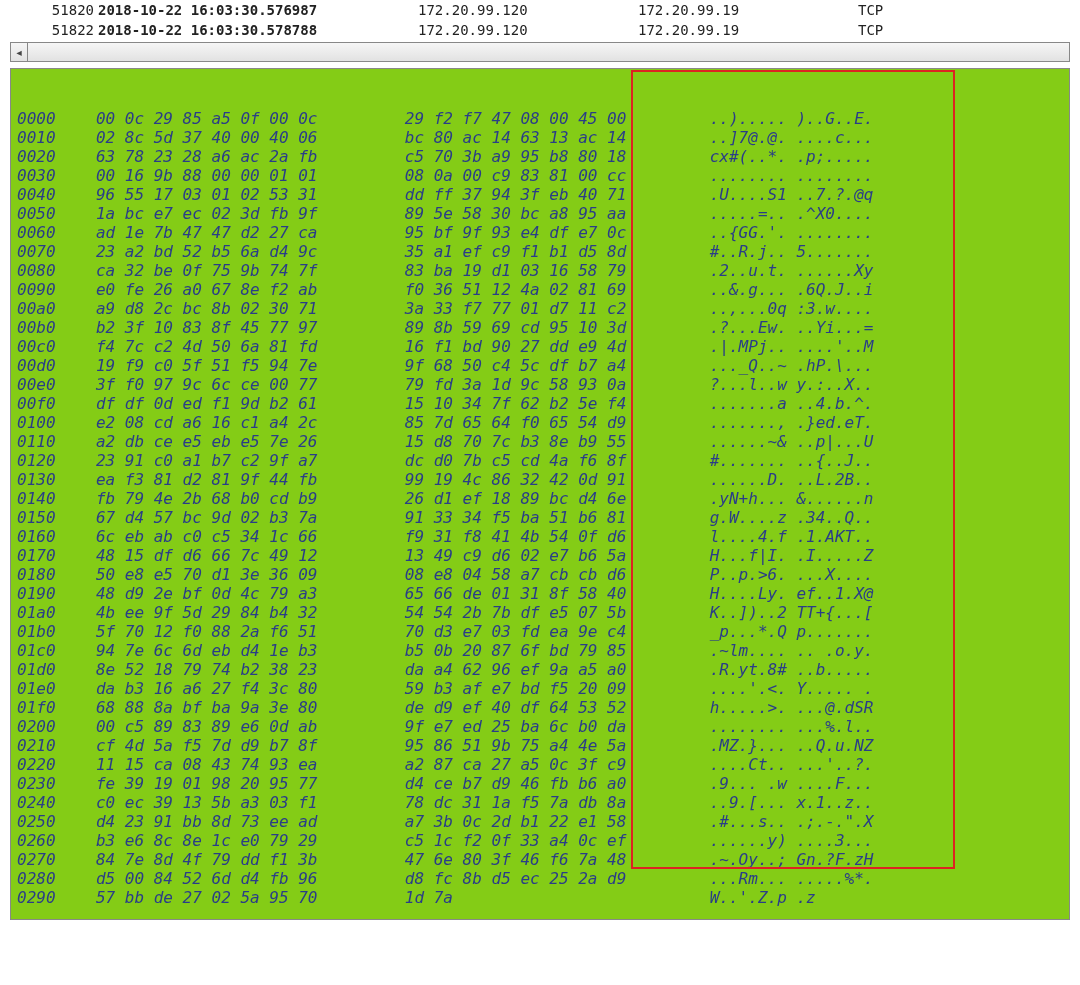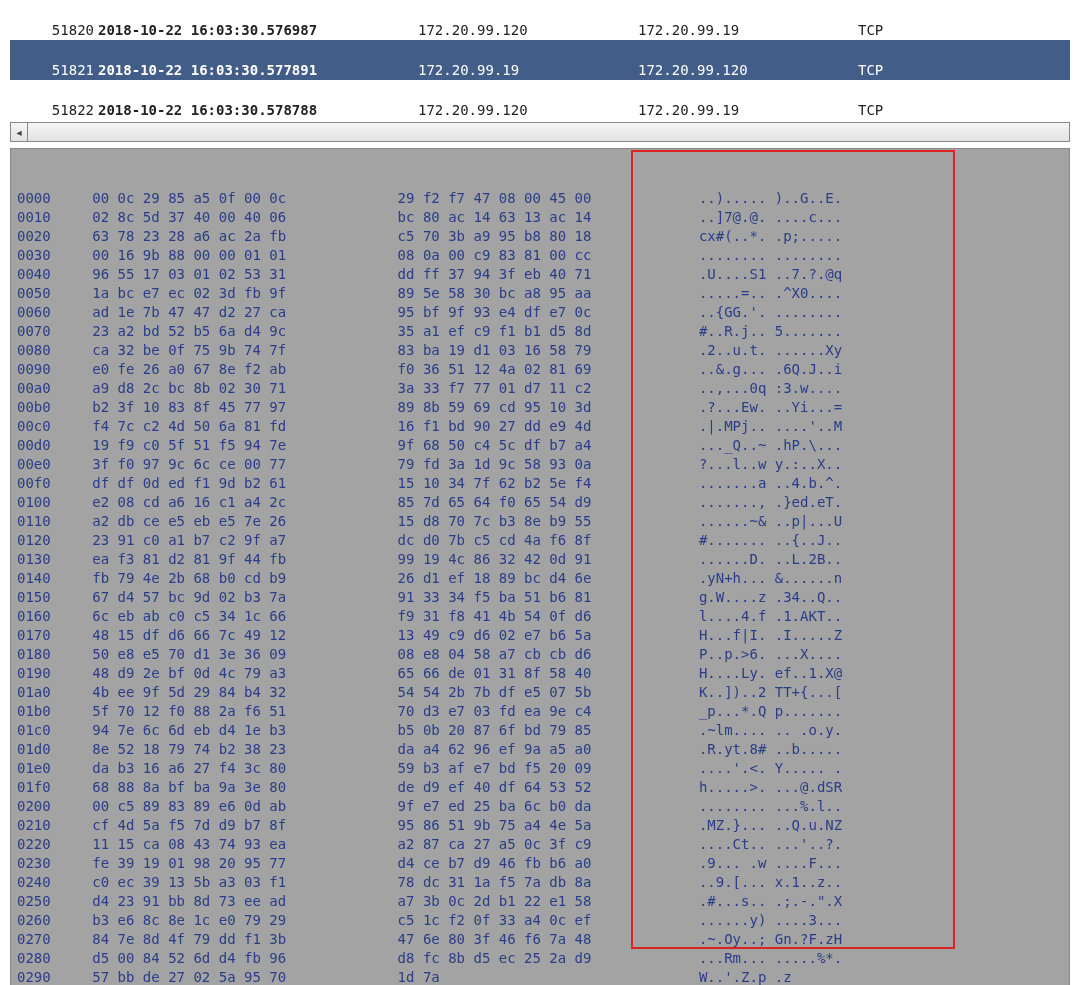--- a/index.html
+++ b/index.html
@@ -1,40 +1,39 @@
 <!DOCTYPE html>
 <html><head>
 <meta charset="utf-8">
 <style>
   html,body{margin:0;padding:0;background:#fff;font-family:"DejaVu Sans Mono","Courier New",monospace;font-size:14px;color:#222;}
   .packet-list{width:1060px;margin:0 10px;}
   .packet-row{white-space:nowrap;padding:2px 4px;}
   .packet-row.selected{background:#425d88;color:#fff;}
   .pl-col{display:inline-block;}
-  .c-no{width:80px;text-align:right;padding-right:4px;margin-top:20px;}
+  .c-no{width:80px;text-align:right;padding-right:4px;}
   .c-time{width:320px;font-weight:bold;}
   .c-src{width:220px;}
   .c-dst{width:220px;}
   .c-proto{width:70px;}
   .scroll-bar{height:18px;margin:2px 10px 6px 10px;border:1px solid #888;background:linear-gradient(#f6f6f6,#e2e2e2);position:relative;}
   .scroll-left{position:absolute;left:0;top:0;bottom:0;width:16px;border-right:1px solid #888;display:flex;align-items:center;justify-content:center;color:#444;}
-  .hex-pane{margin:0 10px;border:1px solid #888;background:#a3a3a3;padding:2px 6px 12px 6px;white-space:pre;font-size:14px;line-height:19px;position:relative;color:#2a3d88;}
+  .hex-pane{margin:0 10px;border:1px solid #888;background:#84cc16;padding:2px 6px 12px 6px;white-space:pre;font-size:16px;line-height:19px;position:relative;color:#2a3d88;font-style:italic;}
   .hex-pane .ascii-box{position:absolute;top:1px;left:620px;width:320px;height:795px;border:2px solid #d22;pointer-events:none;}
   .hex-row{}
   .hx-off{display:inline-block;width:50px;}
   .hx-b1{display:inline-block;width:280px;}
   .hx-b2{display:inline-block;width:276px;}
   .hx-asc{display:inline-block;width:300px;}
 </style>
 </head>
 <body>
 
 <div class="packet-list" id="packet-list">
     <div class="packet-row"><span class="pl-col c-no">51820</span><span class="pl-col c-time">2018-10-22 16:03:30.576987</span><span class="pl-col c-src">172.20.99.120</span><span class="pl-col c-dst">172.20.99.19</span><span class="pl-col c-proto">TCP</span></div>
-    <div class="packet-row selected"><span class="pl-col c-no">51821</span><span class="pl-col c-time">2018-10-22 16:03:30.577891</span><span class="pl-col c-src">172.20.99.19</span><span class="pl-col c-dst">172.20.99.120</span><span class="pl-col c-proto">TCP</span></div>
     <div class="packet-row"><span class="pl-col c-no">51822</span><span class="pl-col c-time">2018-10-22 16:03:30.578788</span><span class="pl-col c-src">172.20.99.120</span><span class="pl-col c-dst">172.20.99.19</span><span class="pl-col c-proto">TCP</span></div>
   </div>
 
 <div class="scroll-bar">
   <div class="scroll-left">◂</div>
 </div>
 
 <div class="hex-pane" id="hex-pane">
   <div class="ascii-box"></div>
 <div class="hex-row"><span class="hx-off">0000</span>   <span class="hx-b1">00 0c 29 85 a5 0f 00 0c</span>   <span class="hx-b2">29 f2 f7 47 08 00 45 00</span>   <span class="hx-asc">..)..... )..G..E.</span></div><div class="hex-row"><span class="hx-off">0010</span>   <span class="hx-b1">02 8c 5d 37 40 00 40 06</span>   <span class="hx-b2">bc 80 ac 14 63 13 ac 14</span>   <span class="hx-asc">..]7@.@. ....c...</span></div><div class="hex-row"><span class="hx-off">0020</span>   <span class="hx-b1">63 78 23 28 a6 ac 2a fb</span>   <span class="hx-b2">c5 70 3b a9 95 b8 80 18</span>   <span class="hx-asc">cx#(..*. .p;.....</span></div><div class="hex-row"><span class="hx-off">0030</span>   <span class="hx-b1">00 16 9b 88 00 00 01 01</span>   <span class="hx-b2">08 0a 00 c9 83 81 00 cc</span>   <span class="hx-asc">........ ........</span></div><div class="hex-row"><span class="hx-off">0040</span>   <span class="hx-b1">96 55 17 03 01 02 53 31</span>   <span class="hx-b2">dd ff 37 94 3f eb 40 71</span>   <span class="hx-asc">.U....S1 ..7.?.@q</span></div><div class="hex-row"><span class="hx-off">0050</span>   <span class="hx-b1">1a bc e7 ec 02 3d fb 9f</span>   <span class="hx-b2">89 5e 58 30 bc a8 95 aa</span>   <span class="hx-asc">.....=.. .^X0....</span></div><div class="hex-row"><span class="hx-off">0060</span>   <span class="hx-b1">ad 1e 7b 47 47 d2 27 ca</span>   <span class="hx-b2">95 bf 9f 93 e4 df e7 0c</span>   <span class="hx-asc">..{GG.'. ........</span></div><div class="hex-row"><span class="hx-off">0070</span>   <span class="hx-b1">23 a2 bd 52 b5 6a d4 9c</span>   <span class="hx-b2">35 a1 ef c9 f1 b1 d5 8d</span>   <span class="hx-asc">#..R.j.. 5.......</span></div><div class="hex-row"><span class="hx-off">0080</span>   <span class="hx-b1">ca 32 be 0f 75 9b 74 7f</span>   <span class="hx-b2">83 ba 19 d1 03 16 58 79</span>   <span class="hx-asc">.2..u.t. ......Xy</span></div><div class="hex-row"><span class="hx-off">0090</span>   <span class="hx-b1">e0 fe 26 a0 67 8e f2 ab</span>   <span class="hx-b2">f0 36 51 12 4a 02 81 69</span>   <span class="hx-asc">..&amp;.g... .6Q.J..i</span></div><div class="hex-row"><span class="hx-off">00a0</span>   <span class="hx-b1">a9 d8 2c bc 8b 02 30 71</span>   <span class="hx-b2">3a 33 f7 77 01 d7 11 c2</span>   <span class="hx-asc">..,...0q :3.w....</span></div><div class="hex-row"><span class="hx-off">00b0</span>   <span class="hx-b1">b2 3f 10 83 8f 45 77 97</span>   <span class="hx-b2">89 8b 59 69 cd 95 10 3d</span>   <span class="hx-asc">.?...Ew. ..Yi...=</span></div><div class="hex-row"><span class="hx-off">00c0</span>   <span class="hx-b1">f4 7c c2 4d 50 6a 81 fd</span>   <span class="hx-b2">16 f1 bd 90 27 dd e9 4d</span>   <span class="hx-asc">.|.MPj.. ....'..M</span></div><div class="hex-row"><span class="hx-off">00d0</span>   <span class="hx-b1">19 f9 c0 5f 51 f5 94 7e</span>   <span class="hx-b2">9f 68 50 c4 5c df b7 a4</span>   <span class="hx-asc">..._Q..~ .hP.\...</span></div><div class="hex-row"><span class="hx-off">00e0</span>   <span class="hx-b1">3f f0 97 9c 6c ce 00 77</span>   <span class="hx-b2">79 fd 3a 1d 9c 58 93 0a</span>   <span class="hx-asc">?...l..w y.:..X..</span></div><div class="hex-row"><span class="hx-off">00f0</span>   <span class="hx-b1">df df 0d ed f1 9d b2 61</span>   <span class="hx-b2">15 10 34 7f 62 b2 5e f4</span>   <span class="hx-asc">.......a ..4.b.^.</span></div><div class="hex-row"><span class="hx-off">0100</span>   <span class="hx-b1">e2 08 cd a6 16 c1 a4 2c</span>   <span class="hx-b2">85 7d 65 64 f0 65 54 d9</span>   <span class="hx-asc">......., .}ed.eT.</span></div><div class="hex-row"><span class="hx-off">0110</span>   <span class="hx-b1">a2 db ce e5 eb e5 7e 26</span>   <span class="hx-b2">15 d8 70 7c b3 8e b9 55</span>   <span class="hx-asc">......~&amp; ..p|...U</span></div><div class="hex-row"><span class="hx-off">0120</span>   <span class="hx-b1">23 91 c0 a1 b7 c2 9f a7</span>   <span class="hx-b2">dc d0 7b c5 cd 4a f6 8f</span>   <span class="hx-asc">#....... ..{..J..</span></div><div class="hex-row"><span class="hx-off">0130</span>   <span class="hx-b1">ea f3 81 d2 81 9f 44 fb</span>   <span class="hx-b2">99 19 4c 86 32 42 0d 91</span>   <span class="hx-asc">......D. ..L.2B..</span></div><div class="hex-row"><span class="hx-off">0140</span>   <span class="hx-b1">fb 79 4e 2b 68 b0 cd b9</span>   <span class="hx-b2">26 d1 ef 18 89 bc d4 6e</span>   <span class="hx-asc">.yN+h... &amp;......n</span></div><div class="hex-row"><span class="hx-off">0150</span>   <span class="hx-b1">67 d4 57 bc 9d 02 b3 7a</span>   <span class="hx-b2">91 33 34 f5 ba 51 b6 81</span>   <span class="hx-asc">g.W....z .34..Q..</span></div><div class="hex-row"><span class="hx-off">0160</span>   <span class="hx-b1">6c eb ab c0 c5 34 1c 66</span>   <span class="hx-b2">f9 31 f8 41 4b 54 0f d6</span>   <span class="hx-asc">l....4.f .1.AKT..</span></div><div class="hex-row"><span class="hx-off">0170</span>   <span class="hx-b1">48 15 df d6 66 7c 49 12</span>   <span class="hx-b2">13 49 c9 d6 02 e7 b6 5a</span>   <span class="hx-asc">H...f|I. .I.....Z</span></div><div class="hex-row"><span class="hx-off">0180</span>   <span class="hx-b1">50 e8 e5 70 d1 3e 36 09</span>   <span class="hx-b2">08 e8 04 58 a7 cb cb d6</span>   <span class="hx-asc">P..p.&gt;6. ...X....</span></div><div class="hex-row"><span class="hx-off">0190</span>   <span class="hx-b1">48 d9 2e bf 0d 4c 79 a3</span>   <span class="hx-b2">65 66 de 01 31 8f 58 40</span>   <span class="hx-asc">H....Ly. ef..1.X@</span></div><div class="hex-row"><span class="hx-off">01a0</span>   <span class="hx-b1">4b ee 9f 5d 29 84 b4 32</span>   <span class="hx-b2">54 54 2b 7b df e5 07 5b</span>   <span class="hx-asc">K..])..2 TT+{...[</span></div><div class="hex-row"><span class="hx-off">01b0</span>   <span class="hx-b1">5f 70 12 f0 88 2a f6 51</span>   <span class="hx-b2">70 d3 e7 03 fd ea 9e c4</span>   <span class="hx-asc">_p...*.Q p.......</span></div><div class="hex-row"><span class="hx-off">01c0</span>   <span class="hx-b1">94 7e 6c 6d eb d4 1e b3</span>   <span class="hx-b2">b5 0b 20 87 6f bd 79 85</span>   <span class="hx-asc">.~lm.... .. .o.y.</span></div><div class="hex-row"><span class="hx-off">01d0</span>   <span class="hx-b1">8e 52 18 79 74 b2 38 23</span>   <span class="hx-b2">da a4 62 96 ef 9a a5 a0</span>   <span class="hx-asc">.R.yt.8# ..b.....</span></div><div class="hex-row"><span class="hx-off">01e0</span>   <span class="hx-b1">da b3 16 a6 27 f4 3c 80</span>   <span class="hx-b2">59 b3 af e7 bd f5 20 09</span>   <span class="hx-asc">....'.&lt;. Y..... .</span></div><div class="hex-row"><span class="hx-off">01f0</span>   <span class="hx-b1">68 88 8a bf ba 9a 3e 80</span>   <span class="hx-b2">de d9 ef 40 df 64 53 52</span>   <span class="hx-asc">h.....&gt;. ...@.dSR</span></div><div class="hex-row"><span class="hx-off">0200</span>   <span class="hx-b1">00 c5 89 83 89 e6 0d ab</span>   <span class="hx-b2">9f e7 ed 25 ba 6c b0 da</span>   <span class="hx-asc">........ ...%.l..</span></div><div class="hex-row"><span class="hx-off">0210</span>   <span class="hx-b1">cf 4d 5a f5 7d d9 b7 8f</span>   <span class="hx-b2">95 86 51 9b 75 a4 4e 5a</span>   <span class="hx-asc">.MZ.}... ..Q.u.NZ</span></div><div class="hex-row"><span class="hx-off">0220</span>   <span class="hx-b1">11 15 ca 08 43 74 93 ea</span>   <span class="hx-b2">a2 87 ca 27 a5 0c 3f c9</span>   <span class="hx-asc">....Ct.. ...'..?.</span></div><div class="hex-row"><span class="hx-off">0230</span>   <span class="hx-b1">fe 39 19 01 98 20 95 77</span>   <span class="hx-b2">d4 ce b7 d9 46 fb b6 a0</span>   <span class="hx-asc">.9... .w ....F...</span></div><div class="hex-row"><span class="hx-off">0240</span>   <span class="hx-b1">c0 ec 39 13 5b a3 03 f1</span>   <span class="hx-b2">78 dc 31 1a f5 7a db 8a</span>   <span class="hx-asc">..9.[... x.1..z..</span></div><div class="hex-row"><span class="hx-off">0250</span>   <span class="hx-b1">d4 23 91 bb 8d 73 ee ad</span>   <span class="hx-b2">a7 3b 0c 2d b1 22 e1 58</span>   <span class="hx-asc">.#...s.. .;.-.".X</span></div><div class="hex-row"><span class="hx-off">0260</span>   <span class="hx-b1">b3 e6 8c 8e 1c e0 79 29</span>   <span class="hx-b2">c5 1c f2 0f 33 a4 0c ef</span>   <span class="hx-asc">......y) ....3...</span></div><div class="hex-row"><span class="hx-off">0270</span>   <span class="hx-b1">84 7e 8d 4f 79 dd f1 3b</span>   <span class="hx-b2">47 6e 80 3f 46 f6 7a 48</span>   <span class="hx-asc">.~.Oy..; Gn.?F.zH</span></div><div class="hex-row"><span class="hx-off">0280</span>   <span class="hx-b1">d5 00 84 52 6d d4 fb 96</span>   <span class="hx-b2">d8 fc 8b d5 ec 25 2a d9</span>   <span class="hx-asc">...Rm... .....%*.</span></div><div class="hex-row"><span class="hx-off">0290</span>   <span class="hx-b1">57 bb de 27 02 5a 95 70</span>   <span class="hx-b2">1d 7a</span>   <span class="hx-asc">W..'.Z.p .z</span></div></div>

